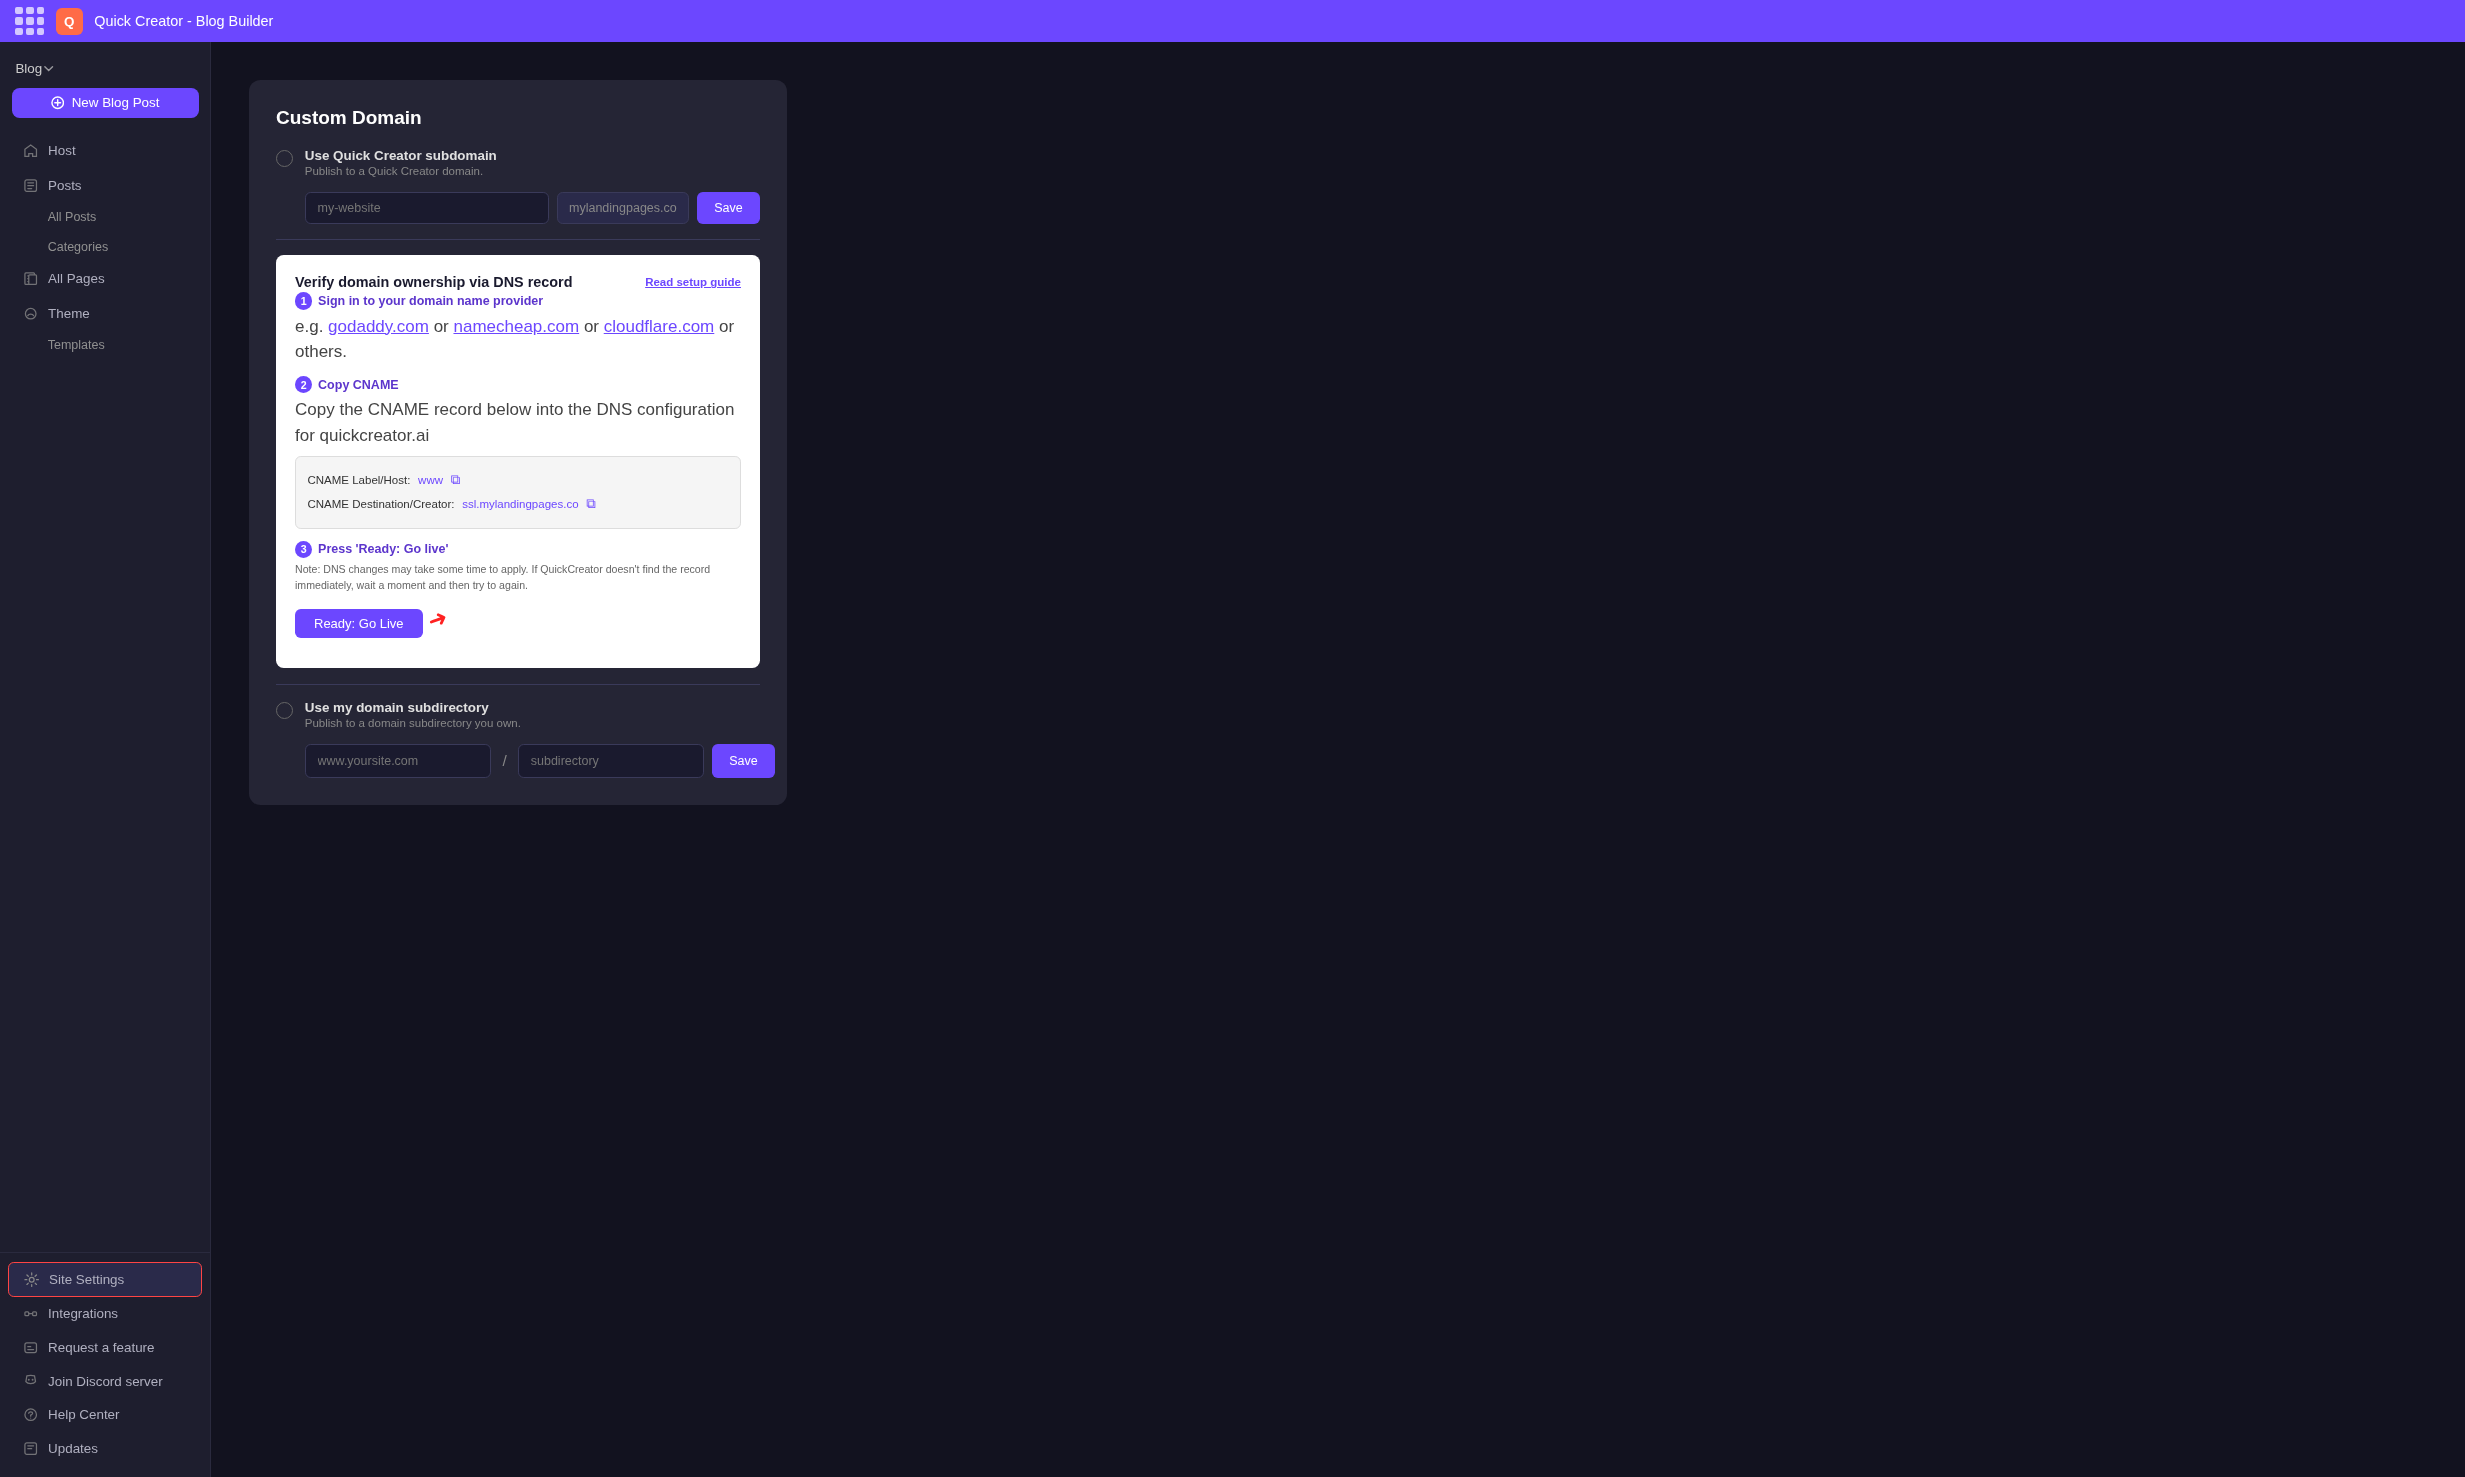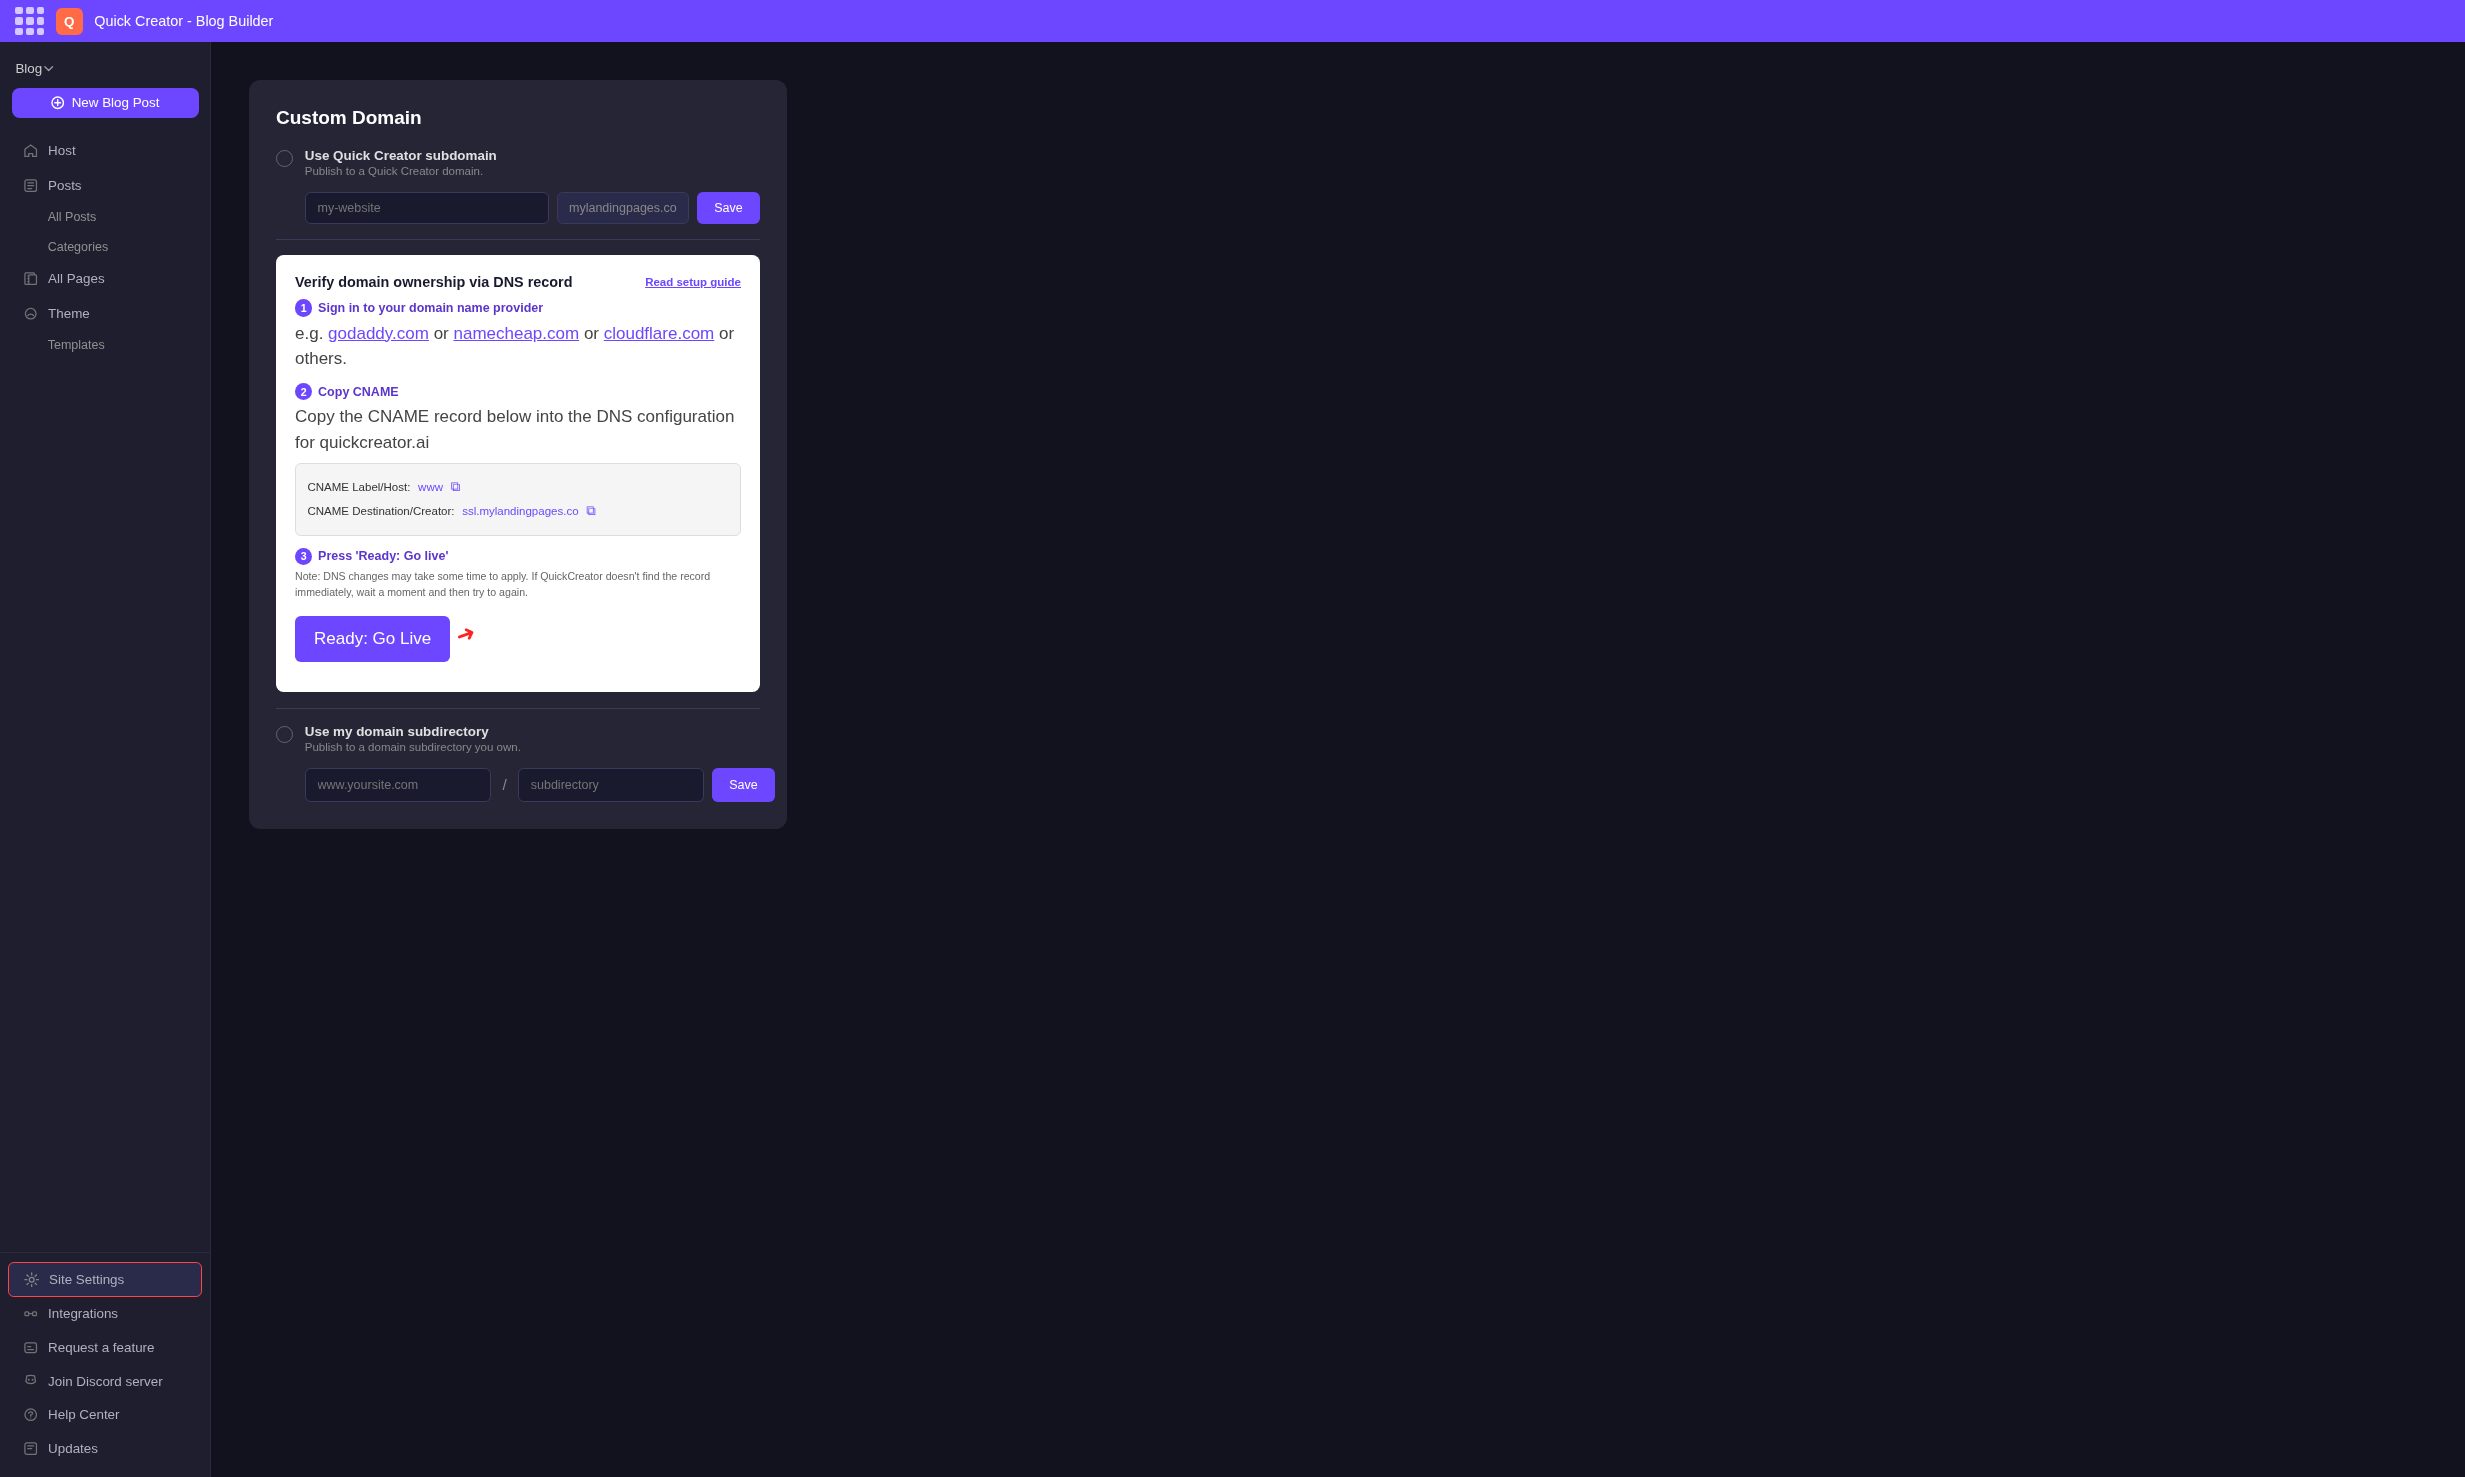--- a/index.html
+++ b/index.html
@@ -141,40 +141,40 @@
       border-radius: 7.7px;
       padding: 9.6px;
       margin-bottom: 15.4px;
     }
 
     
     .dns-box {
       background: #fff; border-radius: 7.7px; padding: 19px;
       color: #1a1a2e; margin: 9.6px 0 0 0;
     }
-    .dns-box-title { font-size: 14.4px; font-weight: 700; color: #1a1a2e; display: flex; align-items: center; justify-content: space-between; margin-bottom: 9px; }
+    .dns-box-title { font-size: 14.4px; font-weight: 700; color: #1a1a2e; display: flex; align-items: center; justify-content: space-between; margin-bottom: 2px; }
     .dns-box-link { color: #6c47ff; font-size: 11.5px; text-decoration: underline; cursor: pointer; }
     .dns-step { margin-bottom: 11.5px; }
     .dns-step-title { color: #5c35cc; font-size: 12.5px; font-weight: 600; display: flex; align-items: center; gap: 5.8px; margin-bottom: 3.8px; }
     .dns-step-title .step-num {
       width: 17.3px; height: 17.3px; background: #6c47ff; border-radius: 50%;
       color: white; font-size: 10.6px; display: flex; align-items: center; justify-content: center; flex-shrink: 0;
     }
     .dns-step-body { font-size: 17px; color: #444; line-height: 1.5; }
     .dns-step-body a { color: #6c47ff; }
     .cname-box {
       background: #f5f5f5; border: 1px solid #ddd; border-radius: 5.8px;
       padding: 11.5px; font-size: 11.5px; color: #333; line-height: 1.8;
     }
     .cname-row { display: flex; align-items: center; gap: 7.7px; }
     .cname-val { color: #6c47ff; }
     .copy-icon { cursor: pointer; color: #6c47ff; font-size: 13.4px; }
     .go-live-btn {
       background: #6c47ff; border: none; border-radius: 5.8px;
-      color: white; padding: 13px 19px; font-size: 17px; cursor: pointer;
+      color: white; padding: 7px 19px; font-size: 13px; cursor: pointer;
       margin-top: 7.7px;
     }
     .note-text { font-size: 10.6px; color: #666; margin-bottom: 7.7px; line-height: 1.5; }
 
     
     .section-divider { border-top: 1px solid #3a3a5a; margin: 15.4px 0; }
   </style>
 </head>
 <body>
 

